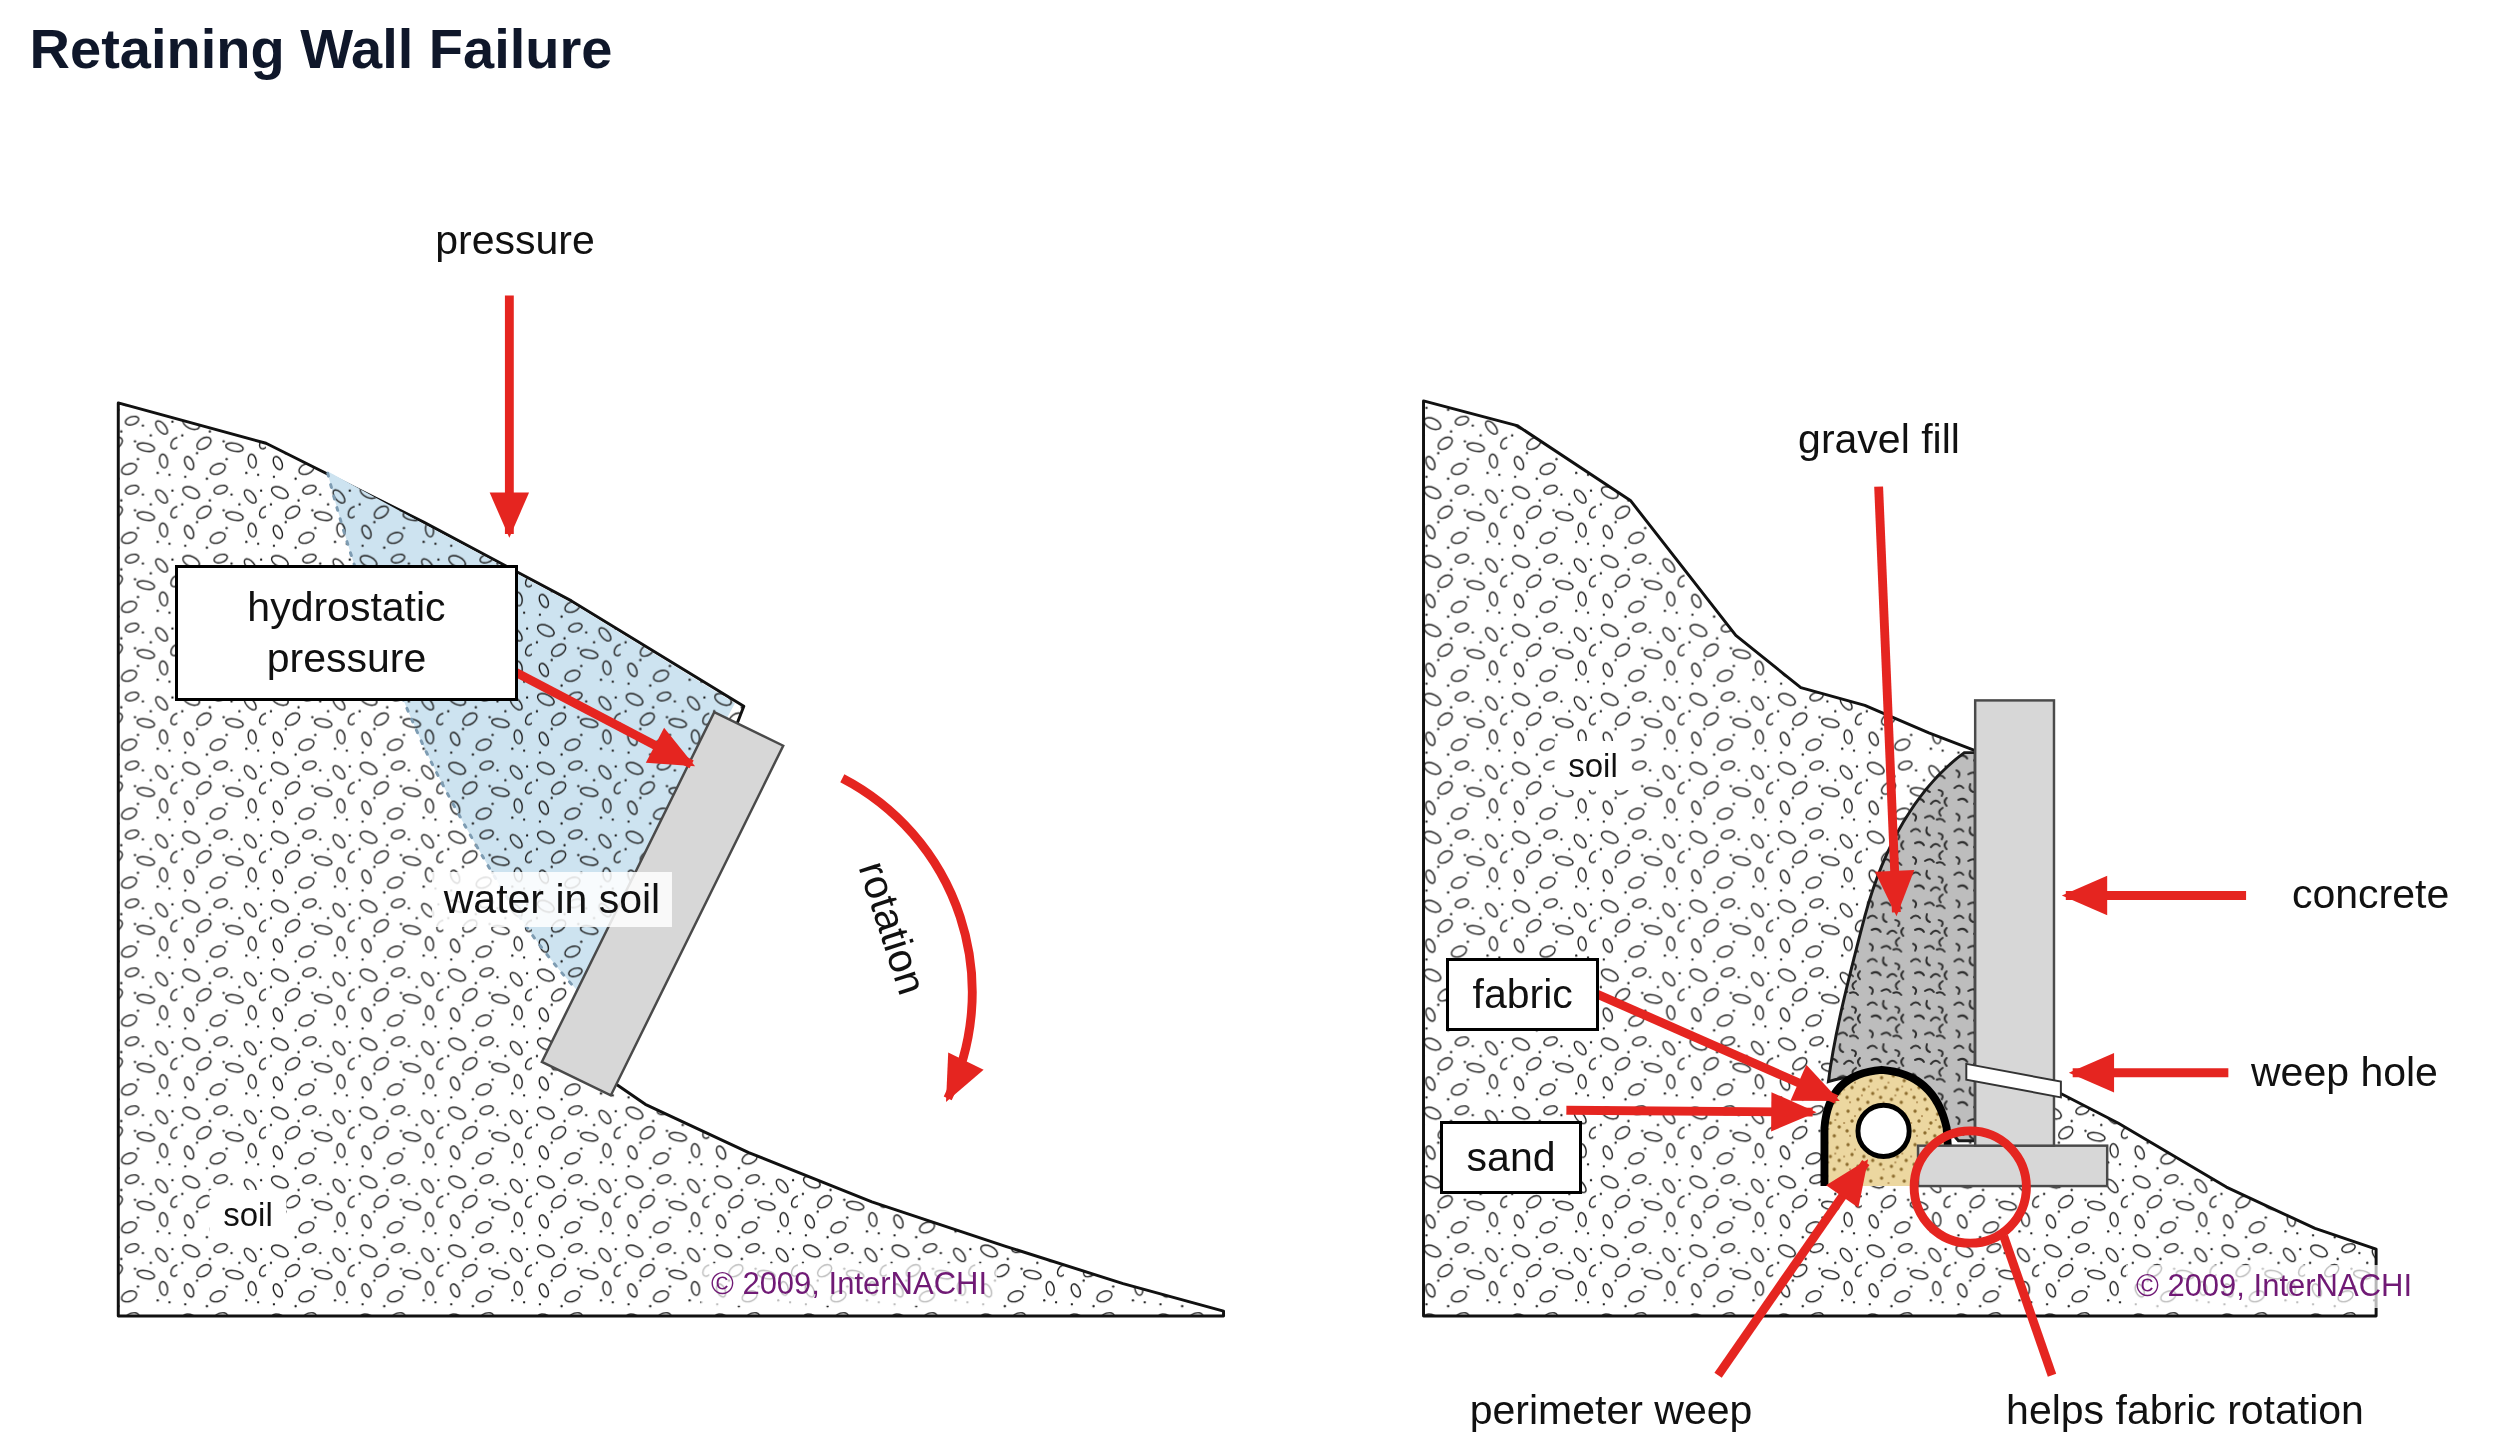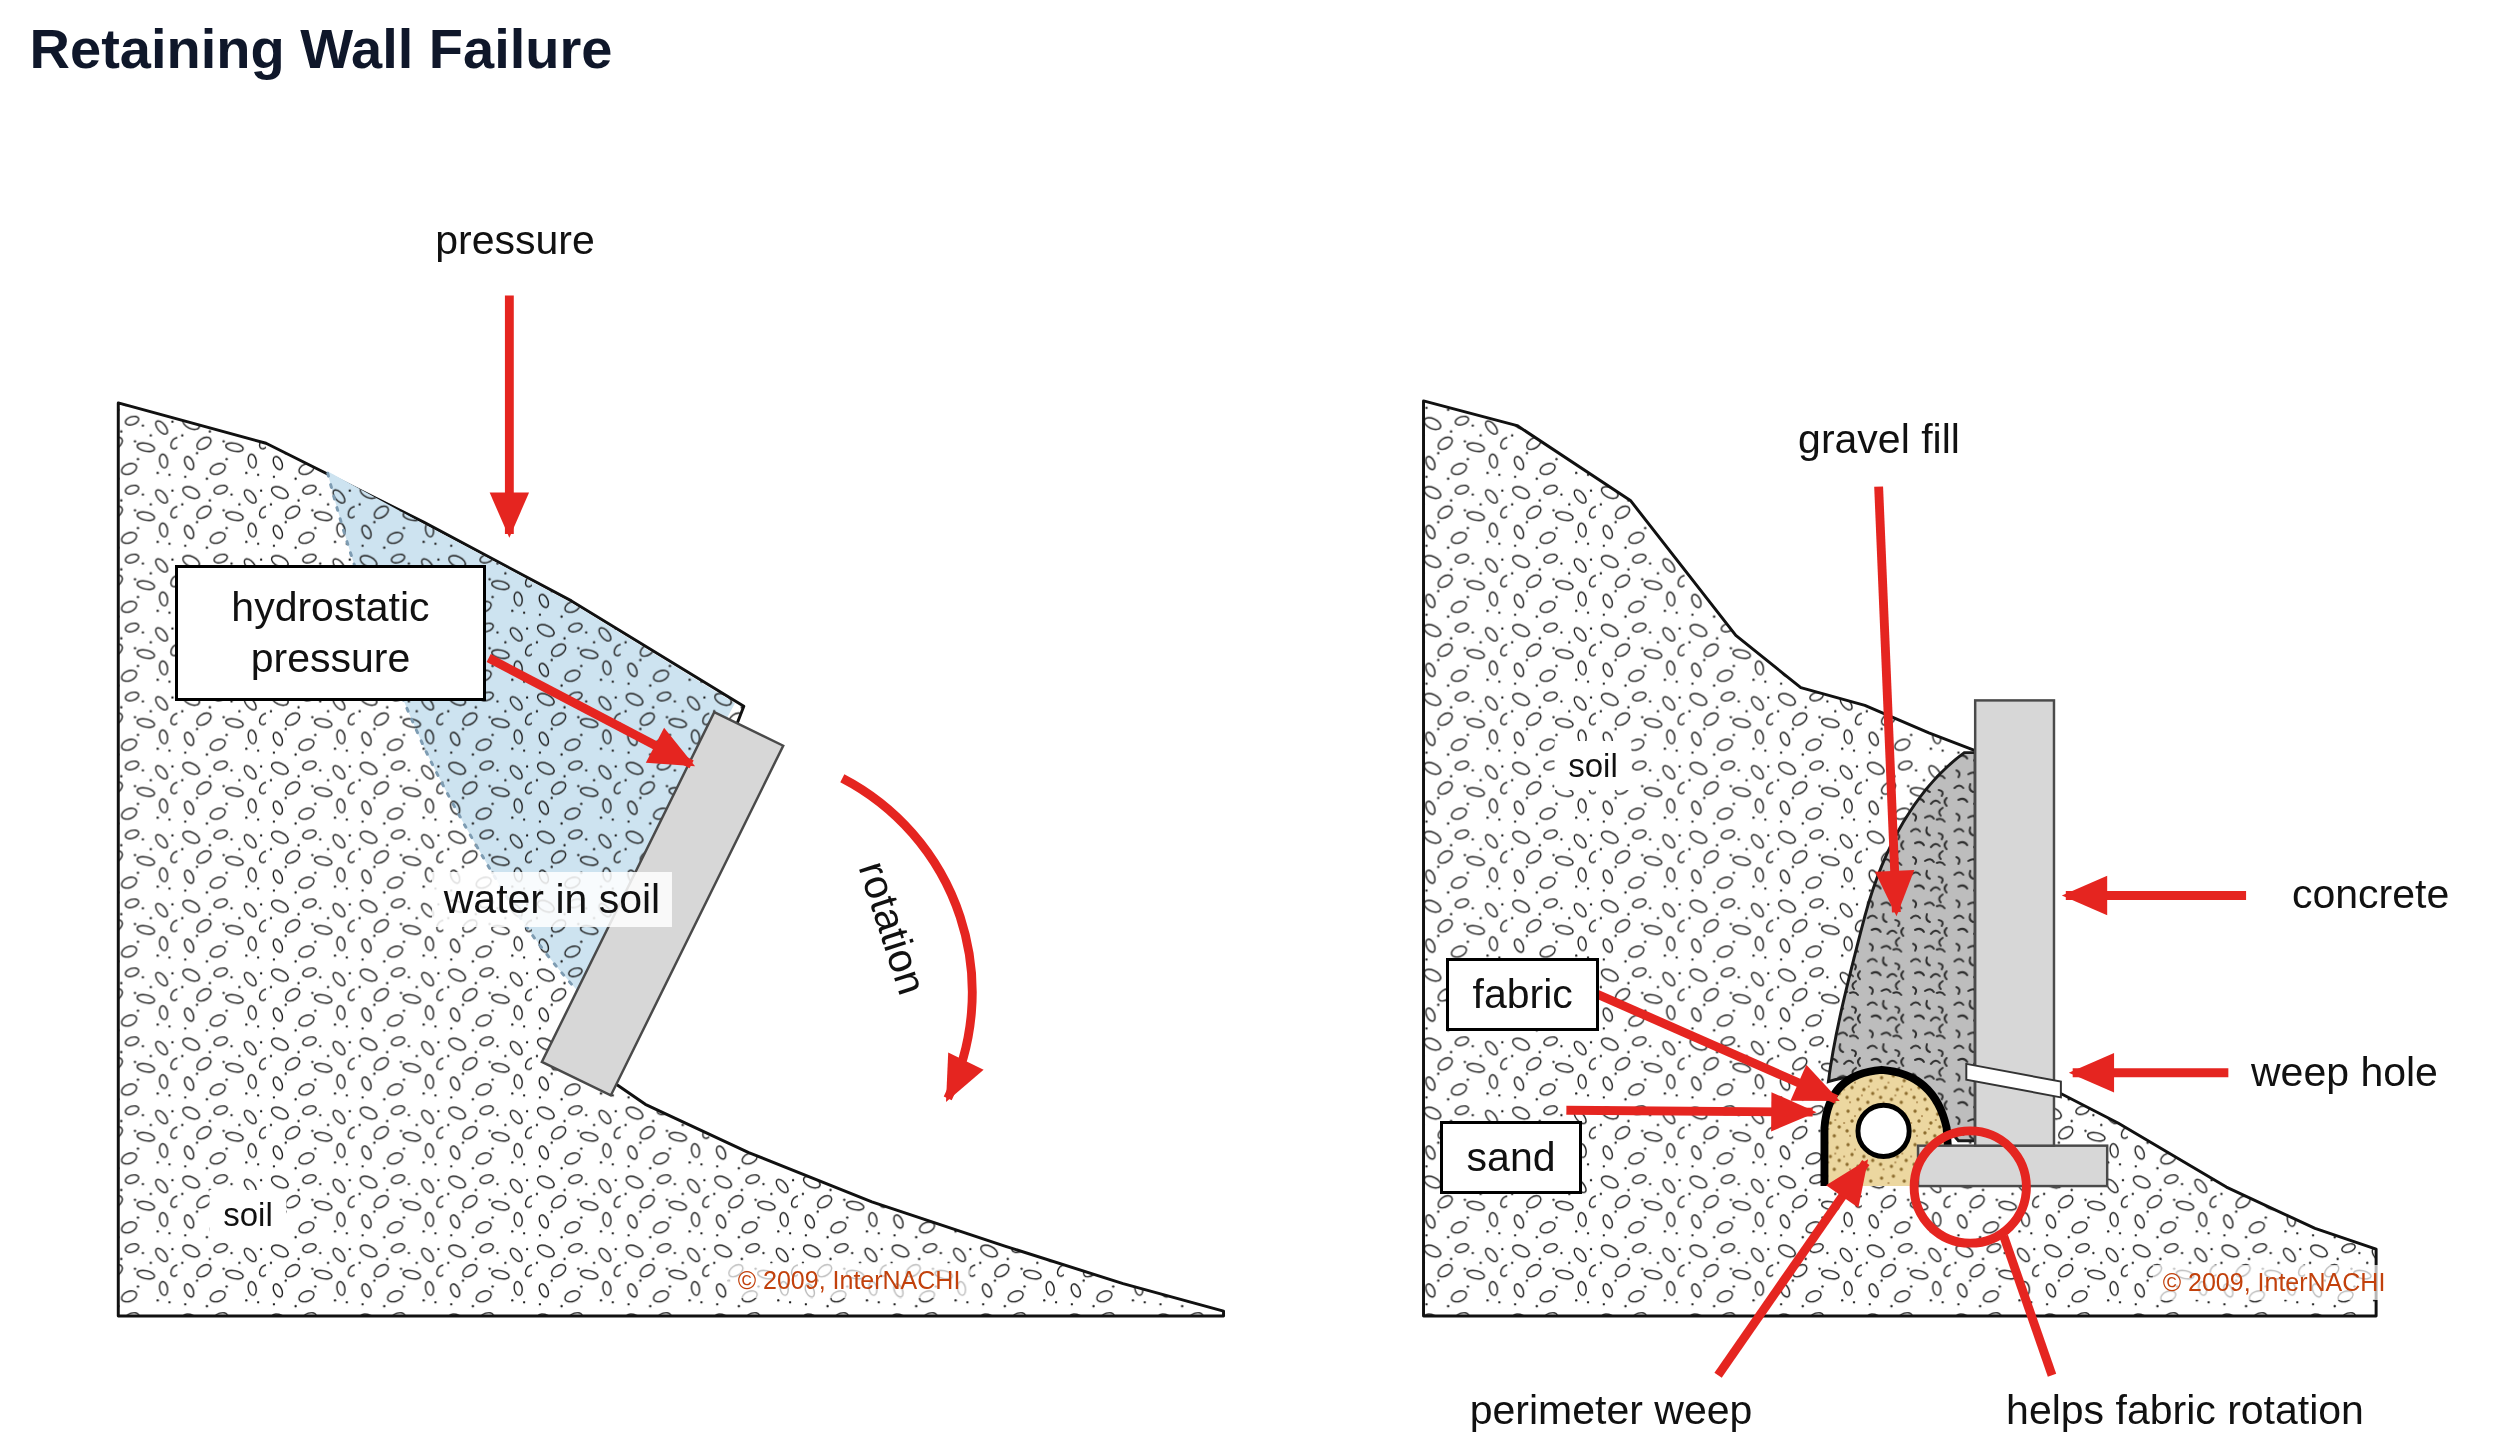--- a/index.html
+++ b/index.html
@@ -9,21 +9,21 @@
     overflow:hidden;
   }
   #diagram-svg{position:absolute;left:0;top:0;width:2520px;height:1454px;}
   .label{position:absolute;font-size:41px;color:#111;white-space:nowrap;z-index:5;line-height:1.25;}
   .hc{transform:translateX(-50%);}
   .vc{transform:translateY(-50%);}
   .chip{background:rgba(255,255,255,0.85);padding:2px 11.8px;}
   .boxed{background:#ffffff;border:3px solid #000;text-align:center;}
   .title{position:absolute;left:29.6px;top:15.8px;font-size:56px;font-weight:bold;color:#0f172a;z-index:5;}
   .rot{transform:translate(-50%,-50%) rotate(72deg);}
-  .copyright{font-size:25px;color:#c2410c;background:rgba(255,255,255,0.7);padding:2px 9.9px;}
+  .copyright{font-size:31px;color:#701a75;background:rgba(255,255,255,0.7);padding:2px 9.9px;}
   .soil-chip{font-size:33px;background:#ffffff;padding:3.9px 13.8px;}
 </style>
 </head>
 <body>
 
 <div class="title">Retaining Wall Failure</div>
 
 <svg id="diagram-svg" viewBox="0 0 2558 1476" xmlns="http://www.w3.org/2000/svg">
   <defs>
     <g id="tile">
@@ -145,21 +145,21 @@
     <path d="M2262,1089 L2104,1089" marker-end="url(#arrowR)"></path>
     <path d="M1614,1006 L1864,1116" marker-end="url(#arrowR)"></path>
     <path d="M1590,1127 L1840,1129" marker-end="url(#arrowR)"></path>
     <path d="M1744,1396 L1894,1180" marker-end="url(#arrowR)"></path>
     <path d="M2083,1396 L2034,1255"></path>
   </g>
 </svg>
 
 <div class="label hc" style="left:515px;top:215px;">pressure</div>
 
-<div class="label boxed" style="left:175px;top:565px;width:311px;box-sizing:border-box;padding:13.8px 9.9px;white-space:normal;">hydrostatic pressure</div>
+<div class="label boxed" style="left:175px;top:565px;width:343px;box-sizing:border-box;padding:13.8px 9.9px;white-space:normal;">hydrostatic pressure</div>
 
 <div class="label hc chip" style="left:552px;top:828px;margin-top:44px;">water in soil</div>
 
 <div class="label rot" style="left:892px;top:928px;">rotation</div>
 
 <div class="label hc soil-chip" style="left:248px;top:1190px;">soil</div>
 
 <div class="label hc copyright" style="left:849px;top:1263px;">© 2009, InterNACHI</div>
 
 <div class="label hc" style="left:1879px;top:414px;">gravel fill</div>

